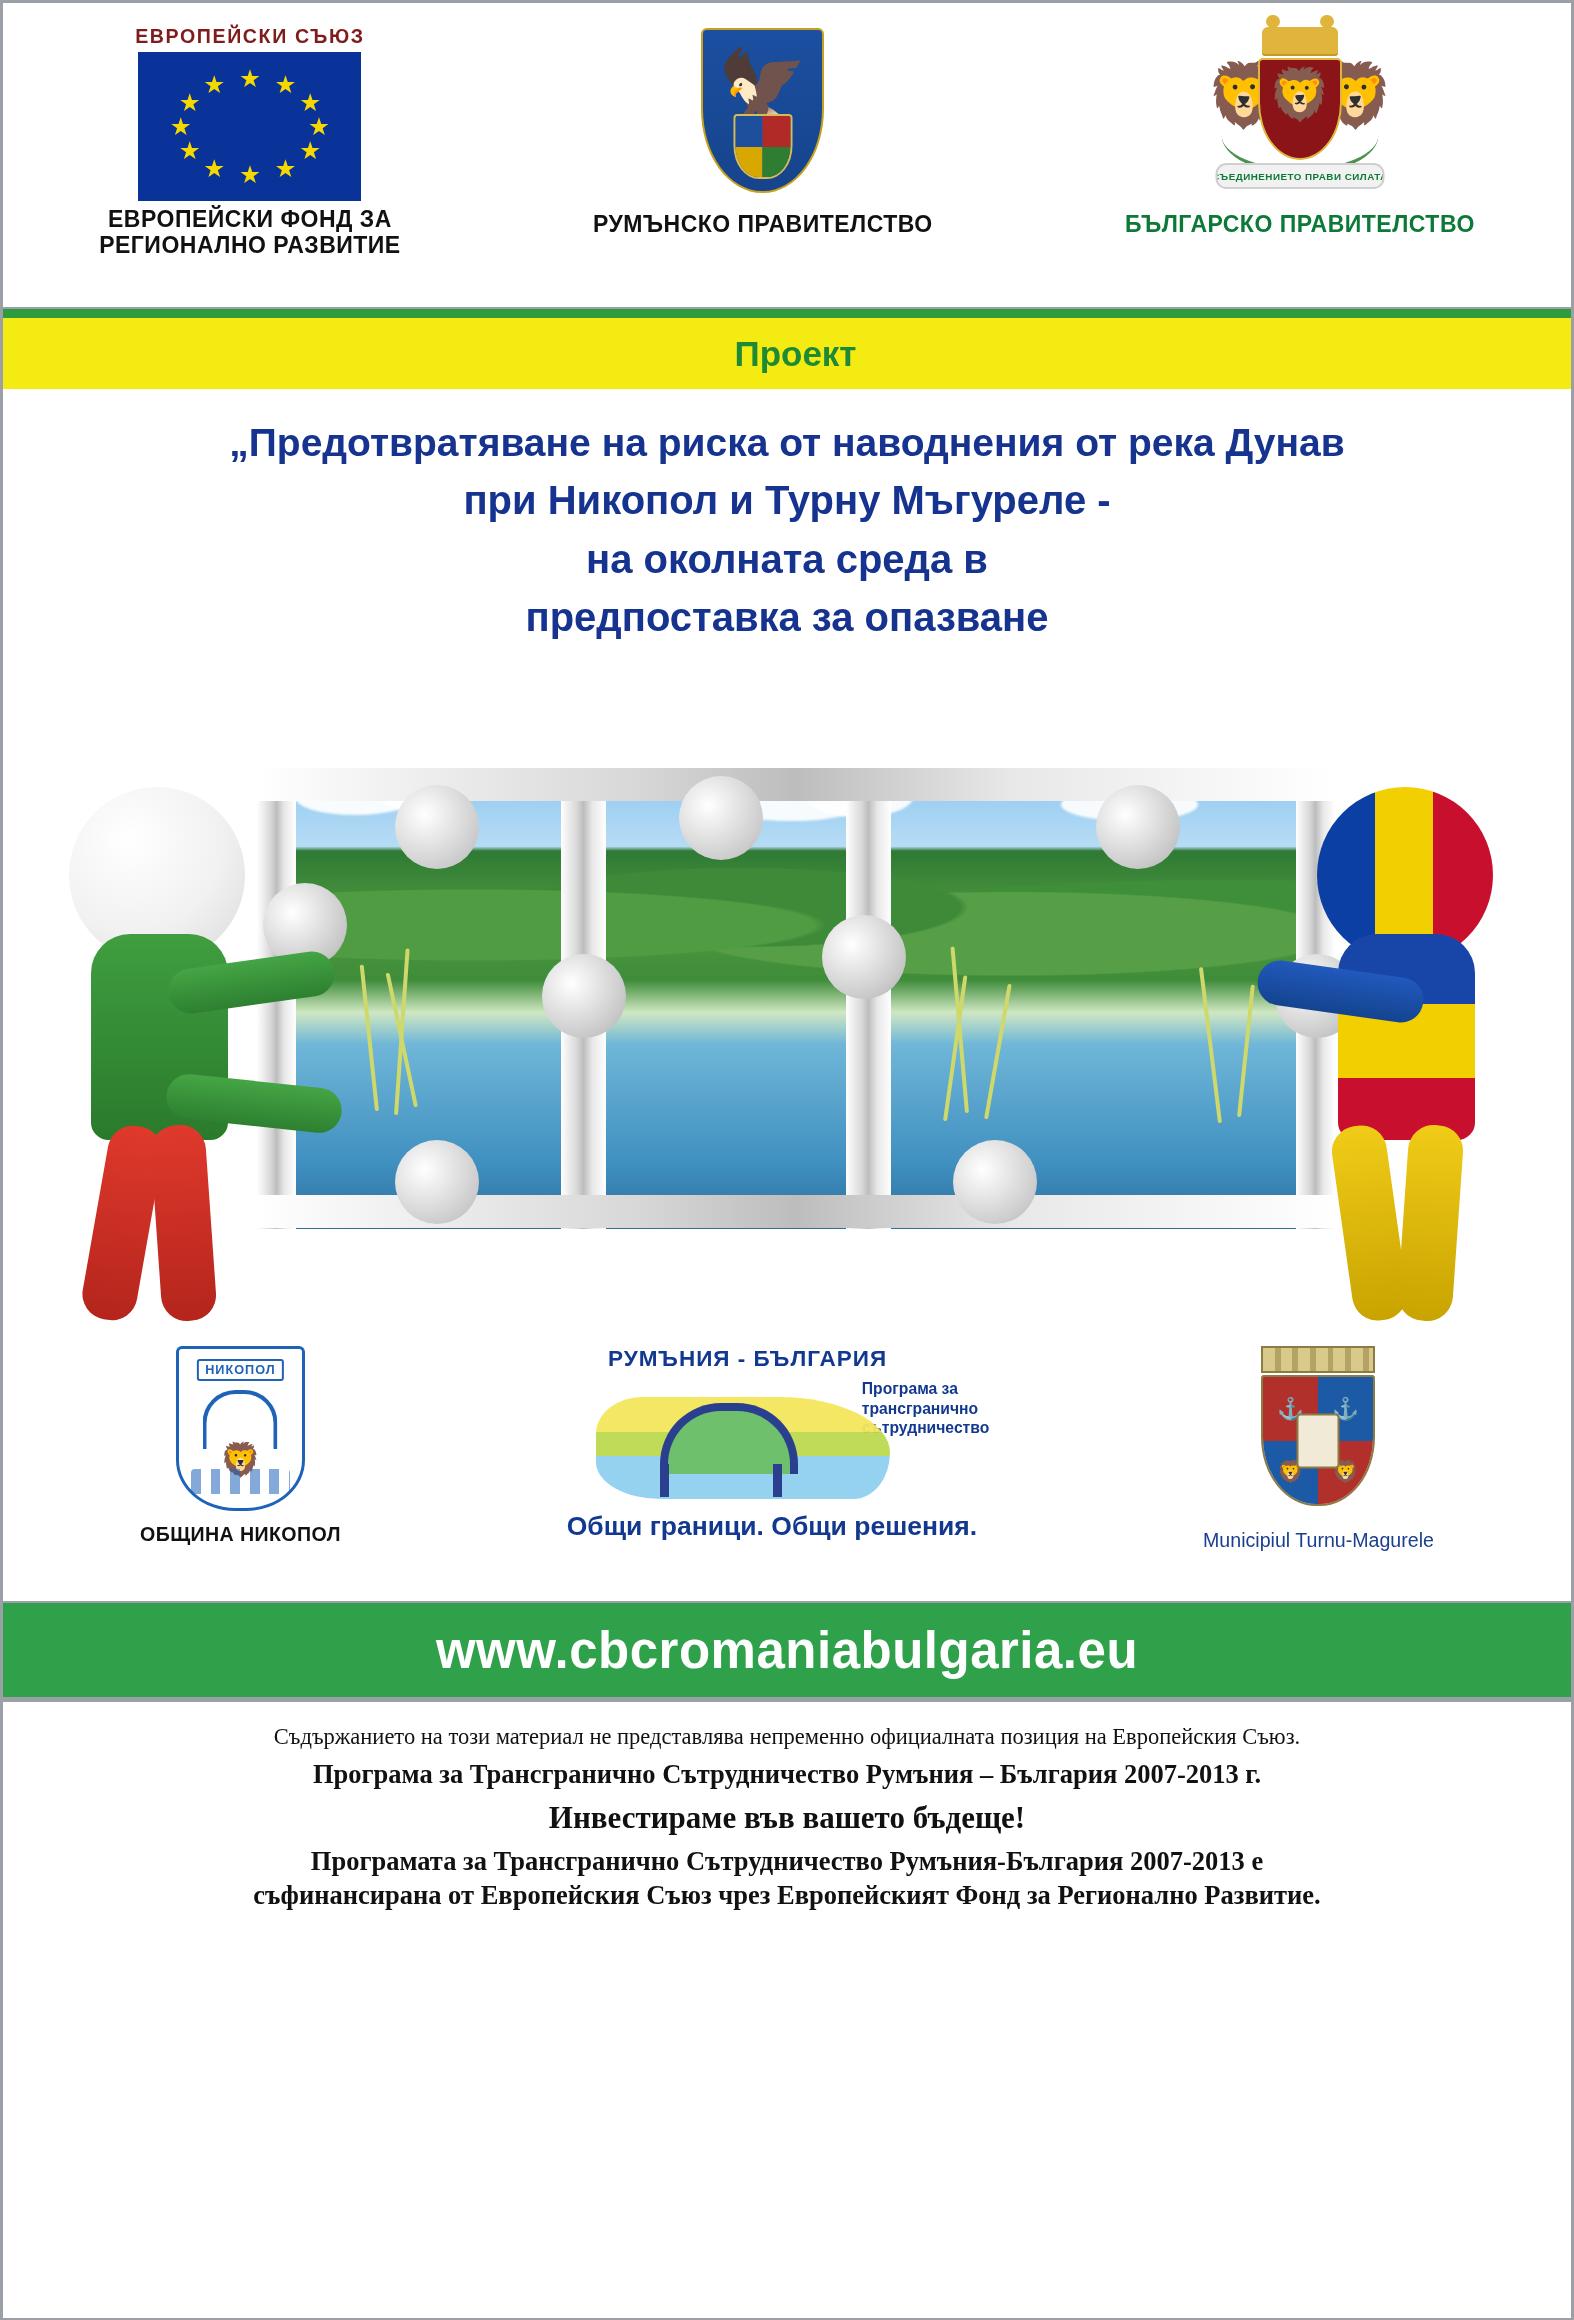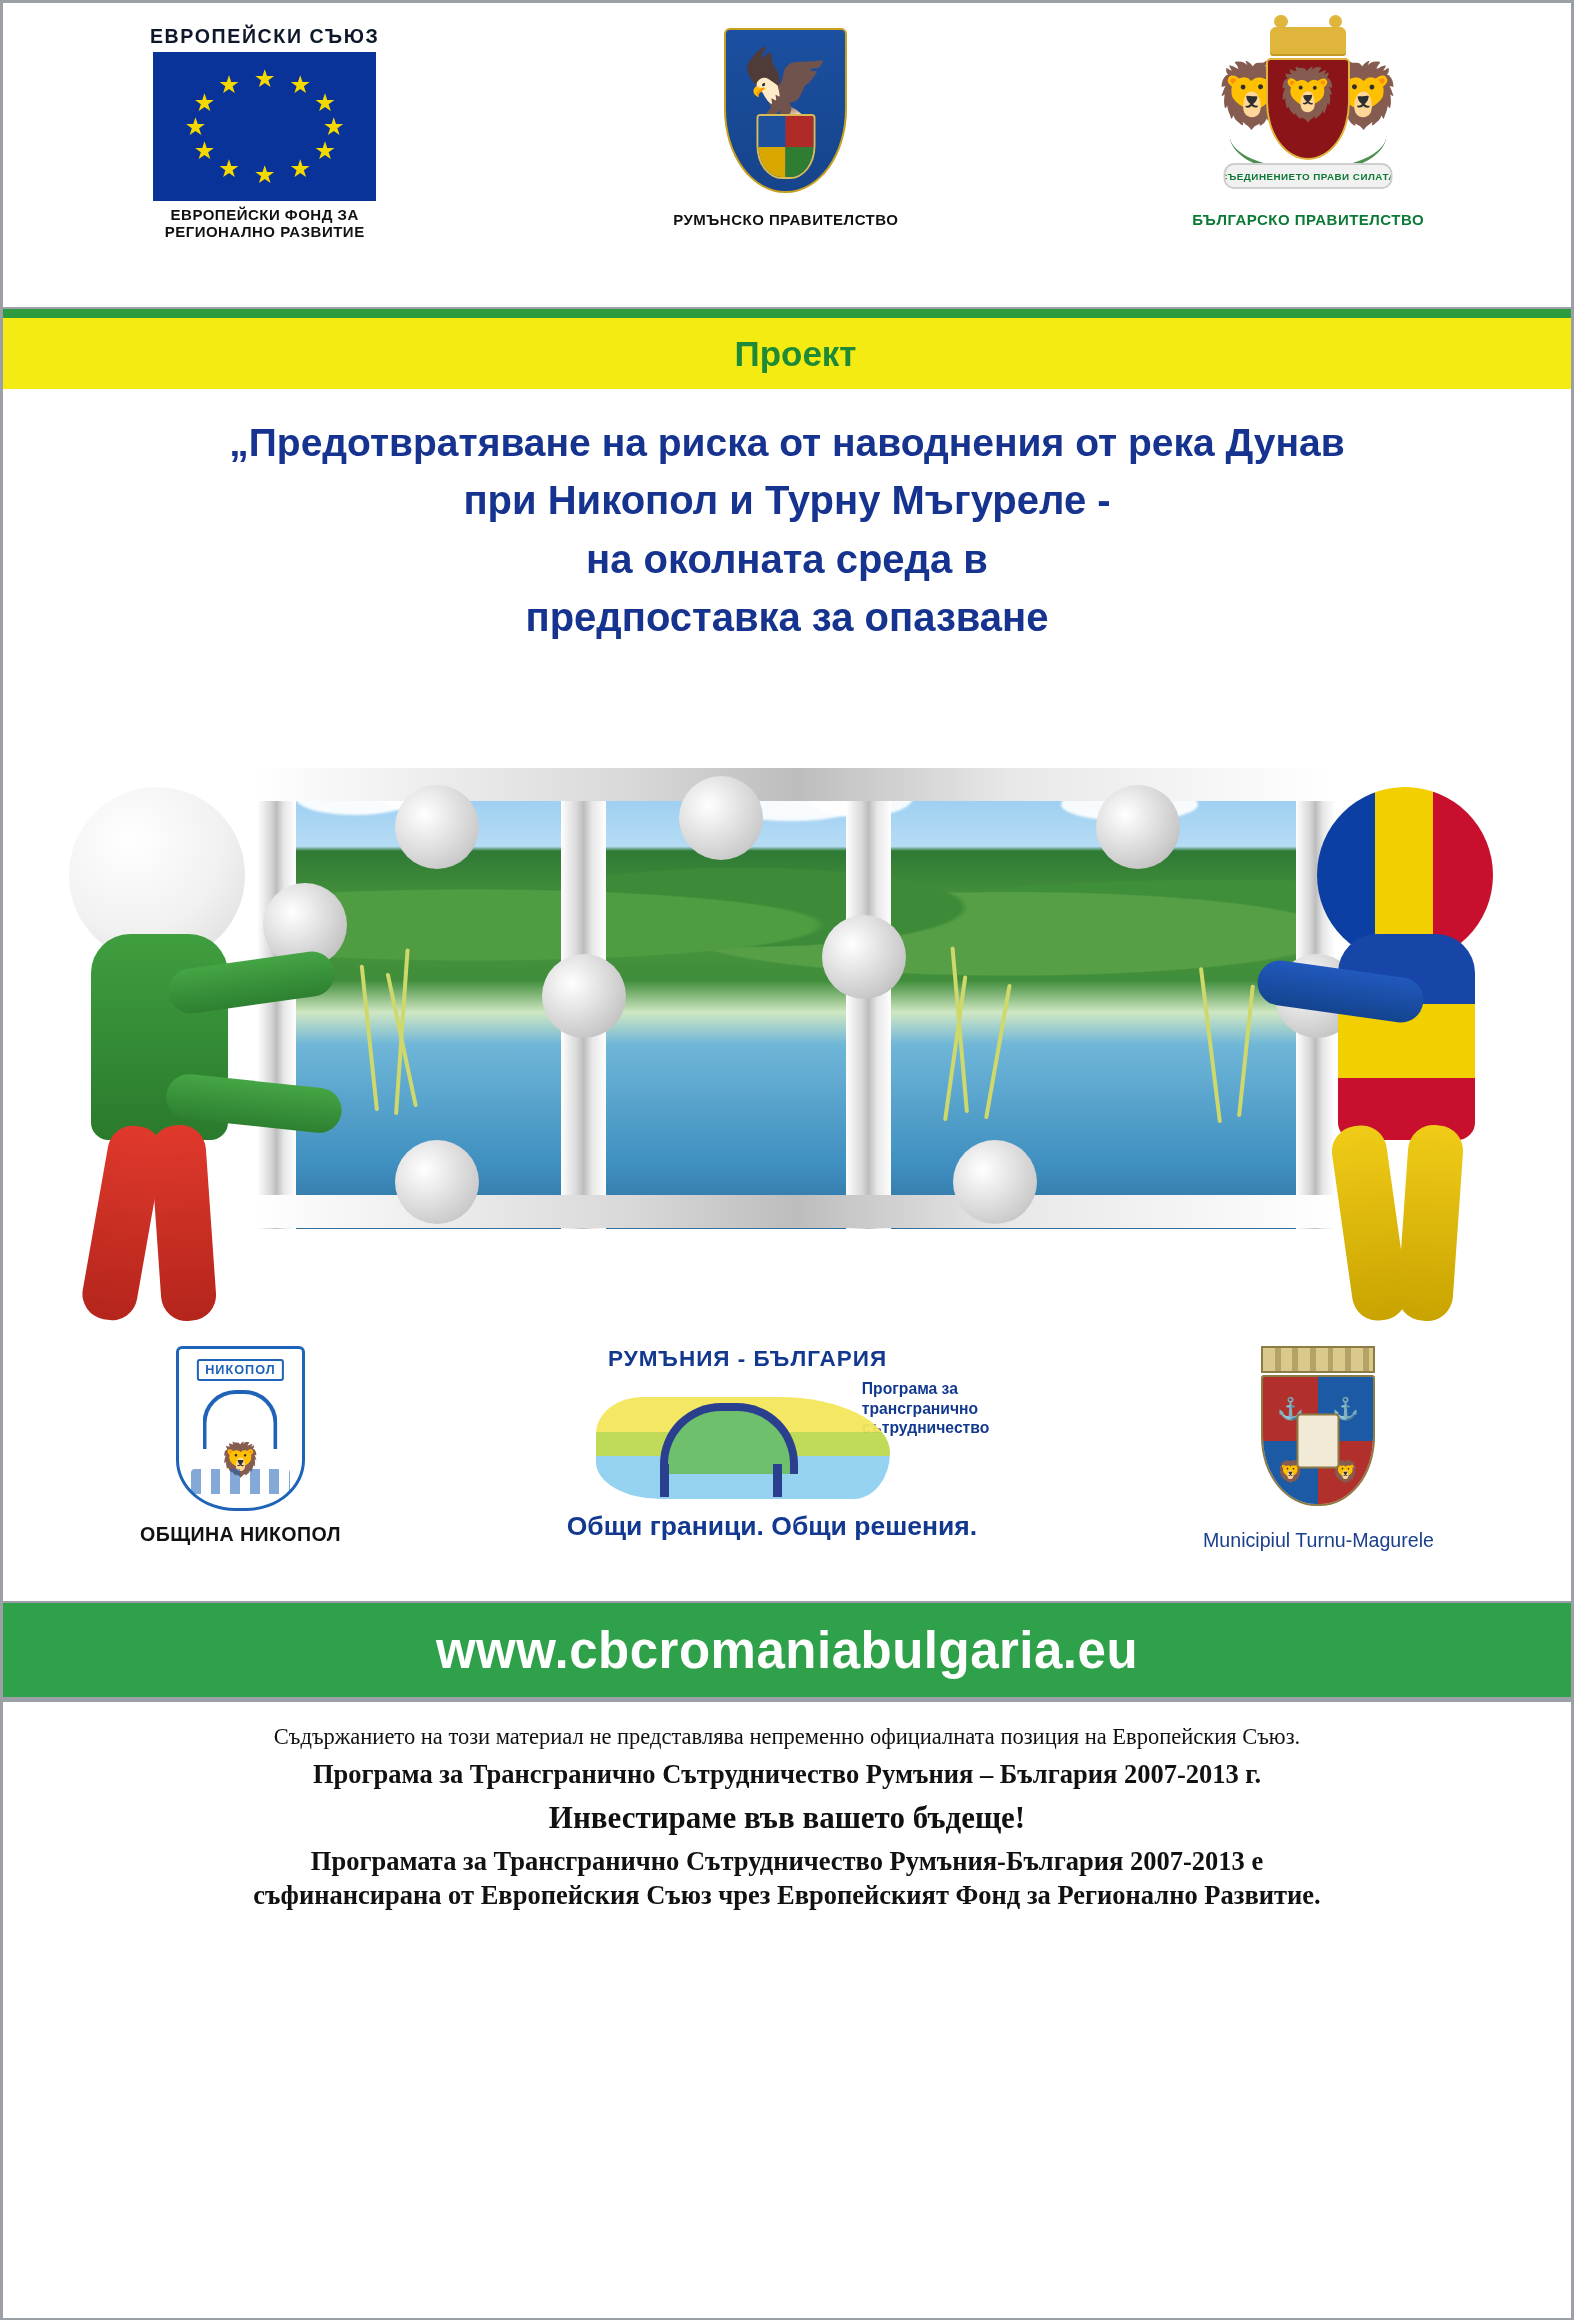--- a/index.html
+++ b/index.html
@@ -35,33 +35,33 @@
     box-sizing: border-box;
     border-bottom: 2.9px solid #9aa0a6;
   }
   .logo-block {
     display: flex;
     flex-direction: column;
     align-items: center;
     justify-content: flex-start;
   }
   .logo-caption {
-    font-size: 15px;
+    font-size: 23px;
     font-weight: bold;
     letter-spacing: 0.5px;
     text-align: center;
     line-height: 1.12;
     margin-top: 5.9px;
     color: #111;
   }
   .eu-top-caption {
     font-size: 19.6px;
     font-weight: bold;
     letter-spacing: 1.6px;
-    color: #0f172a;
+    color: #7f1d1d;
     margin-bottom: 4.9px;
   }
   .eu-flag {
     width: 223px;
     height: 149px;
     background: #093399;
     position: relative;
   }
   .eu-star {
     position: absolute;

